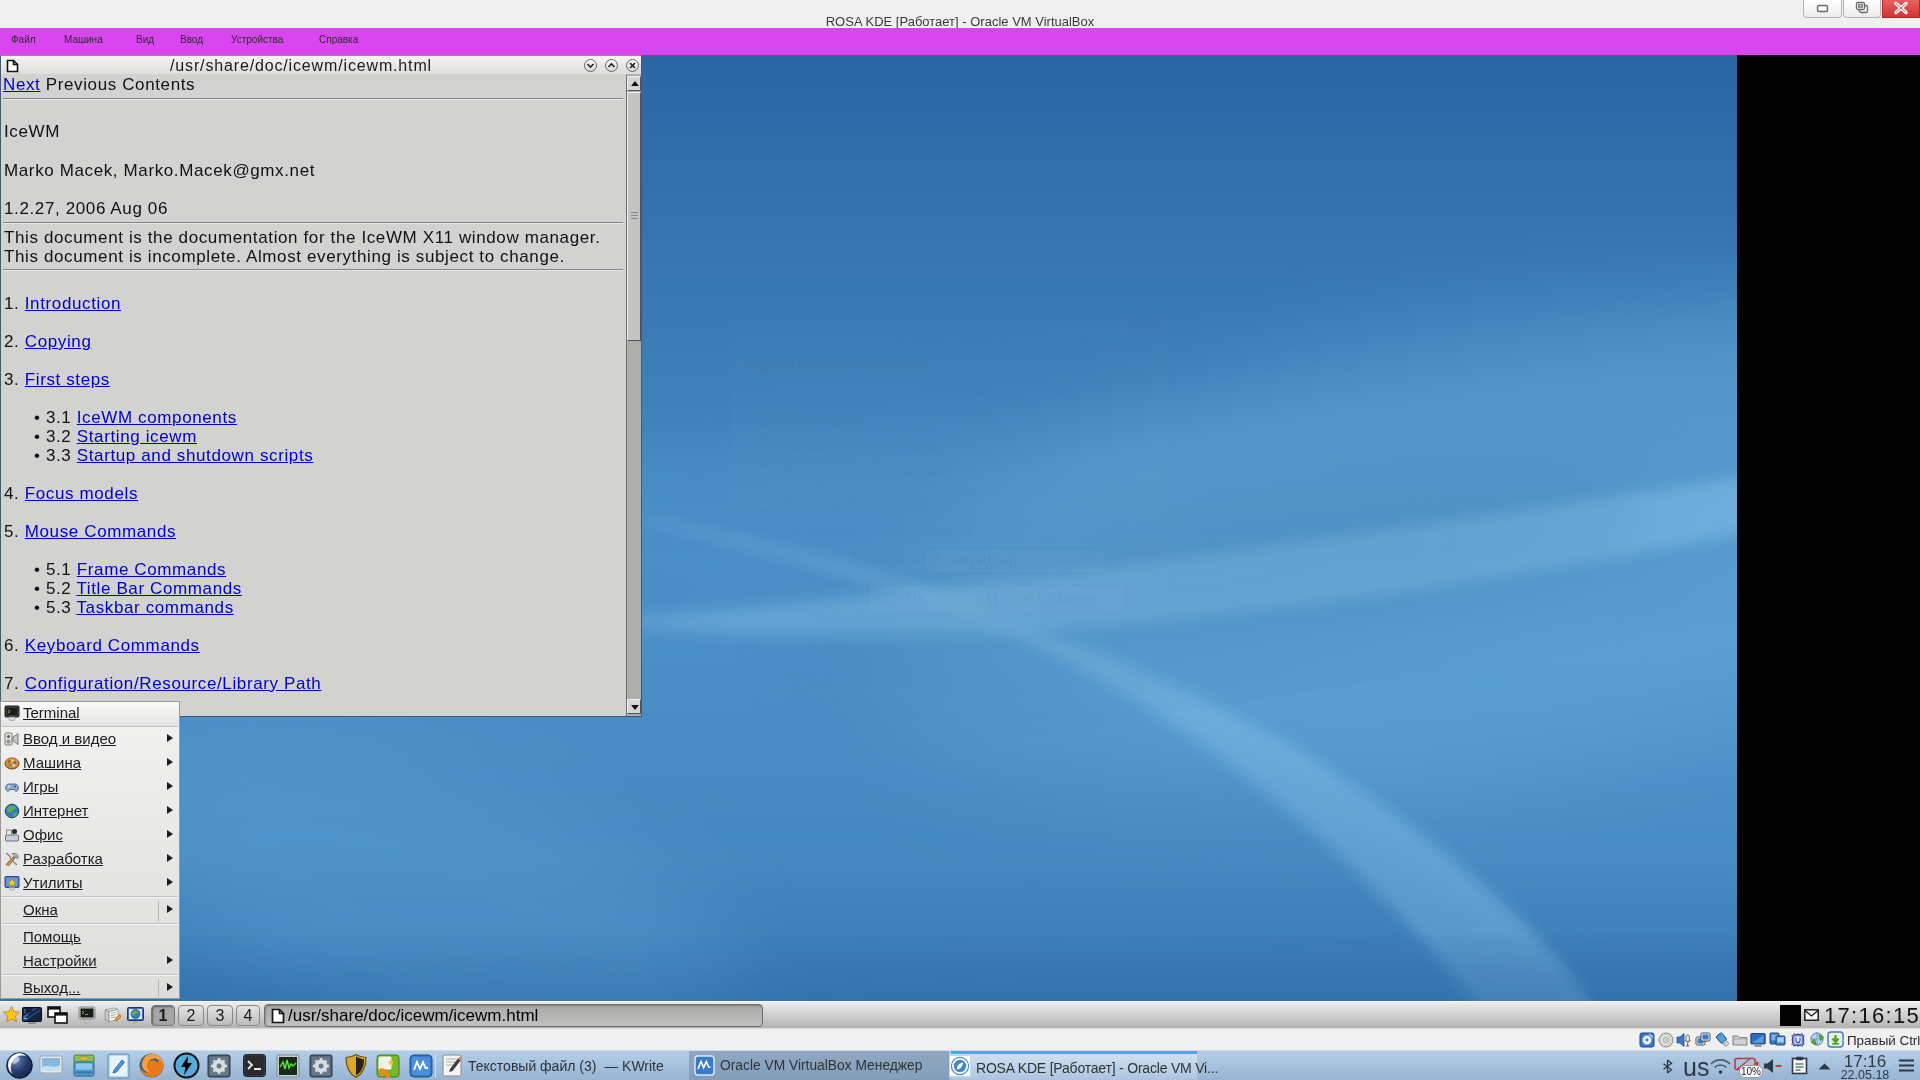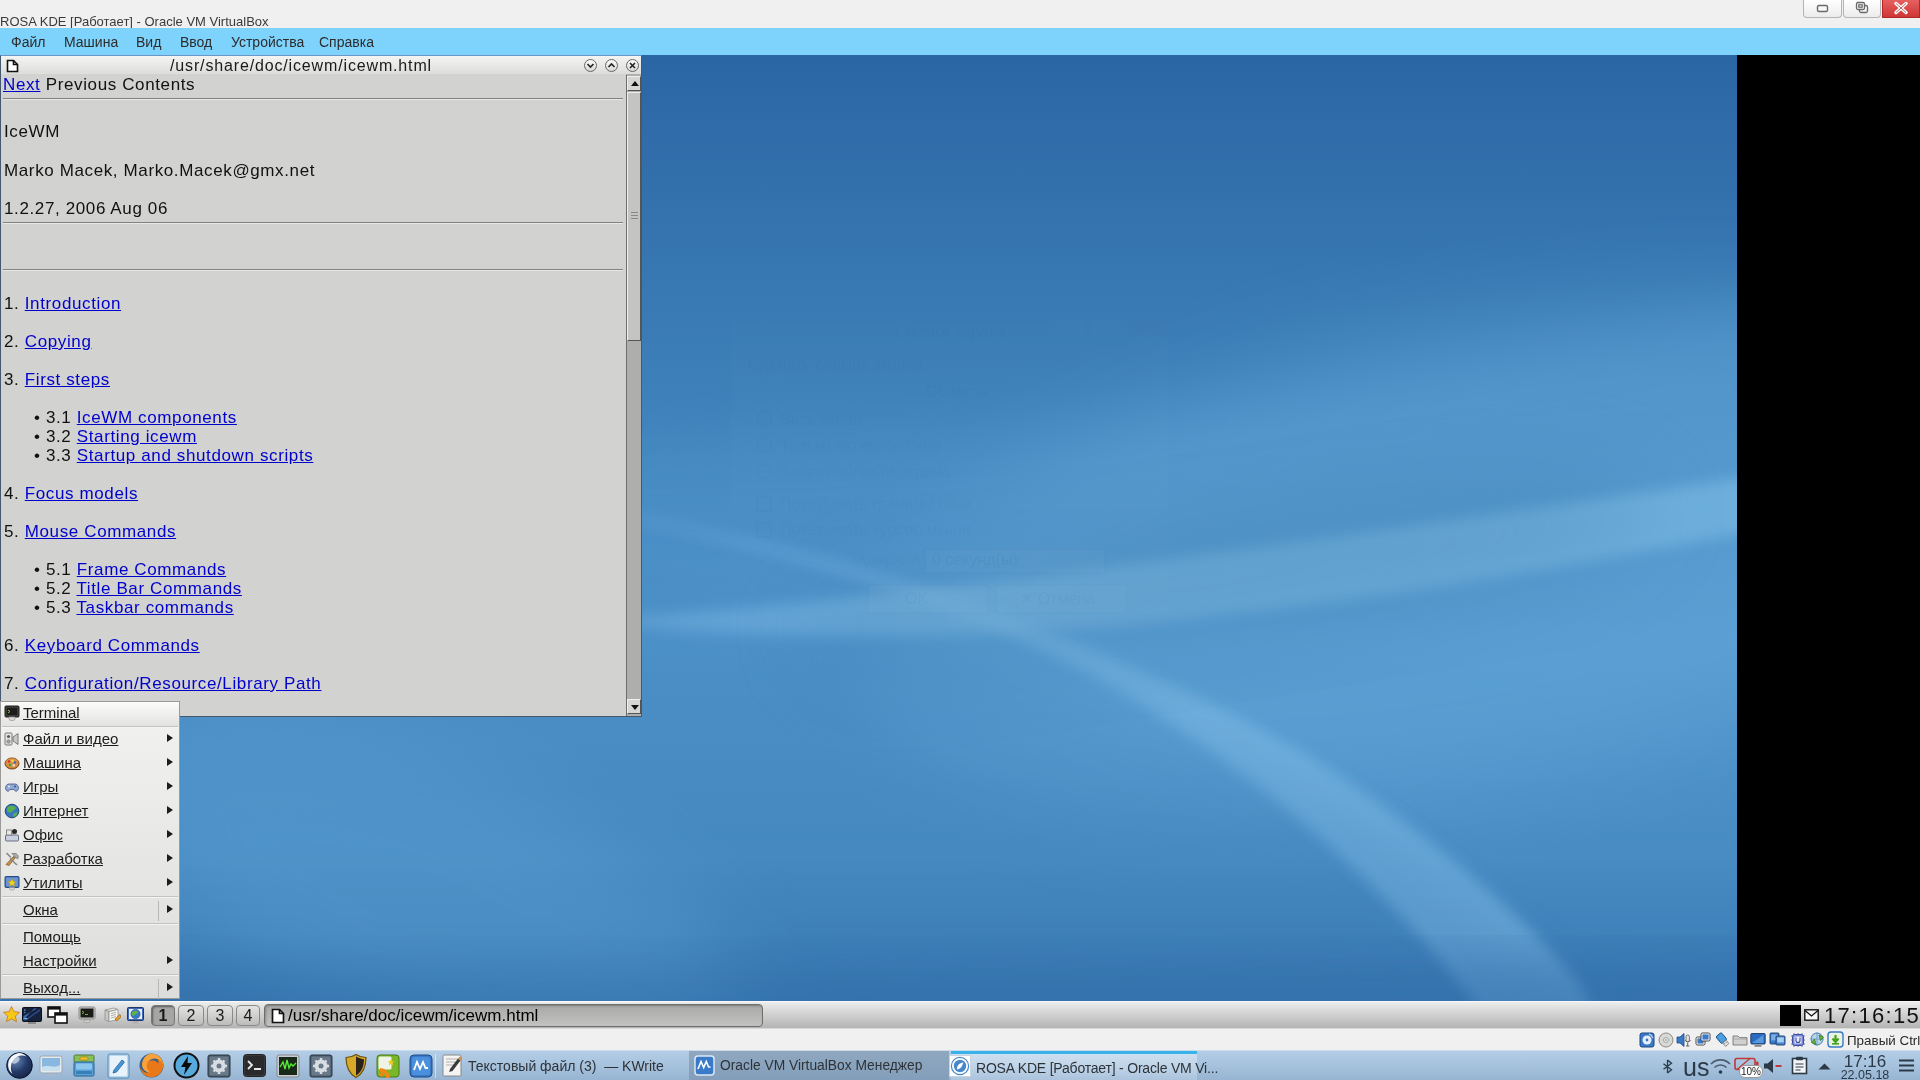--- a/index.html
+++ b/index.html
@@ -2,27 +2,27 @@
 <html><head>
 <meta charset="utf-8">
 <style>
   * { margin:0; padding:0; box-sizing:border-box; }
   html,body { width:1920px; height:1080px; overflow:hidden; }
   body { font-family:"Liberation Sans", sans-serif; position:relative; background:#f0f0f0; }
   .abs { position:absolute; }
 
   
   #vb-title { left:0; top:0; width:1920px; height:28px; background:#f0f0f0; }
-  #vb-title .txt { width:100%; text-align:left; top:14px; font-size:13px; color:#3a3a3a; }
+  #vb-title .txt { width:100%; text-align:center; top:14px; font-size:13px; color:#3a3a3a; }
   .winbtn { top:0; height:18px; border:1px solid #b4b4b4; border-top:none;
             background:linear-gradient(#ffffff,#ececec); }
   #btn-min { left:1803px; width:39px; border-radius:0 0 4px 4px; }
   #btn-max { left:1843px; width:38px; border-radius:0 0 4px 4px; }
   #btn-close { left:1882px; width:38px; background:linear-gradient(#e66060,#d03535); border-color:#b02828; }
-  #vb-menu { left:0; top:28px; width:1920px; height:27px; background:#7dd3fc; font-size:14px; color:#2c2c2c; }
+  #vb-menu { left:0; top:28px; width:1920px; height:27px; background:#d946ef; font-size:10px; color:#2c2c2c; }
   #vb-menu span { position:absolute; top:6px; }
 
   
   #vm { left:0; top:55px; width:1920px; height:973px; background:#000; overflow:hidden; }
 
   
   #ice-task { left:0; top:946px; width:1920px; height:27px;
      background:linear-gradient(#ededed 0%, #d2d2d2 45%, #b4b4b4 100%);
      border-top:1px solid #f8f8f8; }
 
@@ -185,20 +185,21 @@
           </svg>
         </div>
     </div>
     <div class="abs" id="doc-content">
       <div class="abs" style="left:2px;top:1.5px"><a>Next</a> Previous Contents</div>
       <div class="hr" style="top:24px"></div>
       <div class="abs" style="left:3px;top:48.5px">IceWM</div>
       <div class="abs" style="left:3px;top:87.5px">Marko Macek, Marko.Macek@gmx.net</div>
       <div class="abs" style="left:3px;top:125.5px">1.2.27, 2006 Aug 06</div>
       <div class="hr" style="top:148px"></div>
+      <div class="abs" style="left:3px;top:154.5px;width:640px;line-height:19px">This document is the documentation for the IceWM X11 window manager.<br>This document is incomplete. Almost everything is subject to change.</div>
       <div class="hr" style="top:195.5px"></div>
       <div class="abs" style="left:3px;top:220.5px">1. <a>Introduction</a></div>
       <div class="abs" style="left:3px;top:258.5px">2. <a>Copying</a></div>
       <div class="abs" style="left:3px;top:296.5px">3. <a>First steps</a></div>
       <div class="abs" style="left:33px;top:334.5px">•&nbsp;3.1 <a>IceWM components</a></div>
       <div class="abs" style="left:33px;top:353.5px">•&nbsp;3.2 <a>Starting icewm</a></div>
       <div class="abs" style="left:33px;top:372.5px">•&nbsp;3.3 <a>Startup and shutdown scripts</a></div>
       <div class="abs" style="left:3px;top:410.5px">4. <a>Focus models</a></div>
       <div class="abs" style="left:3px;top:448.5px">5. <a>Mouse Commands</a></div>
       <div class="abs" style="left:33px;top:486.5px">•&nbsp;5.1 <a>Frame Commands</a></div>
@@ -233,21 +234,21 @@
       <div class="lbl"><span style="text-decoration:underline">T</span>erminal</div>
     </div>
     <div class="msep" style="top:24px"></div>
     <div class="mi" style="top:26px">
       <svg class="ic" viewBox="0 0 16 16">
           <rect x="1" y="2" width="7" height="12" rx="1" fill="#e8e8e6" stroke="#777"></rect>
           <circle cx="4.5" cy="5.5" r="1.6" fill="#5a5a58"></circle>
           <circle cx="4.5" cy="10.5" r="2.2" fill="#9a9a98"></circle>
           <path d="M9 6 L14 2.5 V13.5 L9 10 z" fill="#c8c8c6" stroke="#666" stroke-width="0.8"></path>
         </svg>
-      <div class="lbl">Файл и видео</div>
+      <div class="lbl">Ввод и видео</div>
         <div class="arr"></div>
     </div>
     <div class="mi" style="top:50px">
       <svg class="ic" viewBox="0 0 16 16">
           <ellipse cx="8" cy="8.5" rx="7" ry="5.5" fill="#c07830" stroke="#7a4418"></ellipse>
           <ellipse cx="8" cy="8" rx="6.4" ry="4.8" fill="#d89048"></ellipse>
           <circle cx="5" cy="6.5" r="1.2" fill="#d83030"></circle>
           <circle cx="8.5" cy="5.8" r="1.2" fill="#f0e040"></circle>
           <circle cx="11" cy="7.5" r="1.2" fill="#3868c8"></circle>
           <circle cx="6" cy="10" r="1.2" fill="#38a838"></circle>

